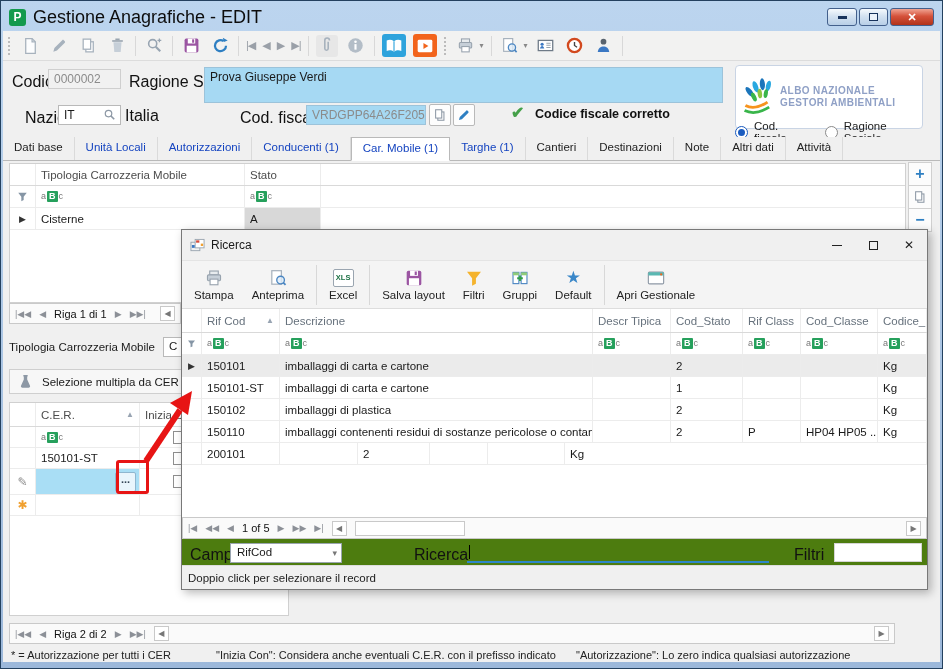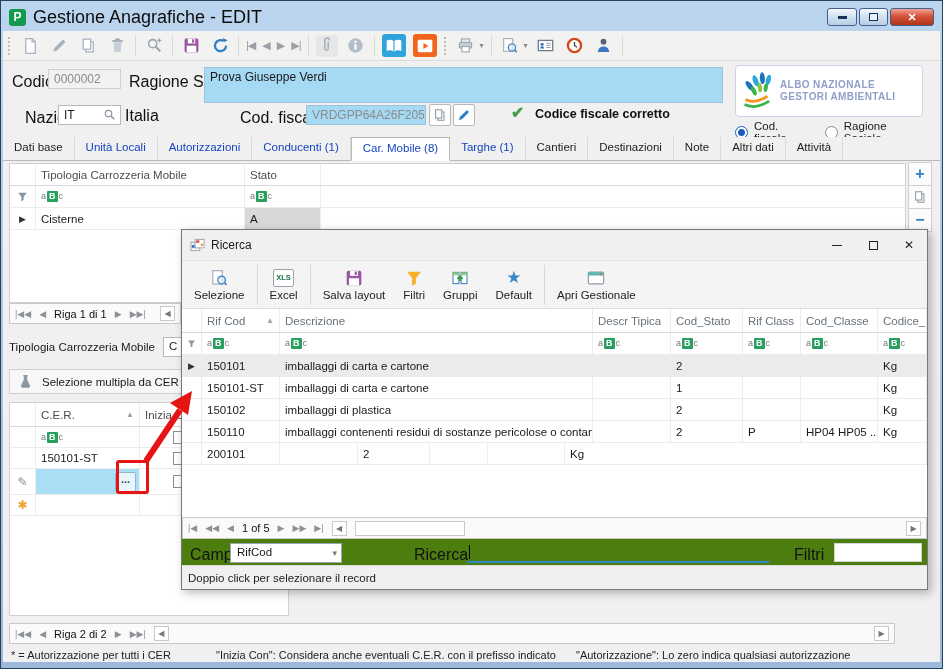--- a/index.html
+++ b/index.html
@@ -40,21 +40,21 @@
   .lbl { position:absolute; font-size:16px; color:#111; white-space:nowrap; }
   .field { position:absolute; border:1px solid #b9b9b9; background:#fff; font-size:12px; padding:2px 5px; white-space:nowrap; overflow:hidden; }
   .field.disabled { background:#f1f1f1; color:#8b8b8b; border-color:#cfcfcf; }
   .field.blue { background:#a6d9f3; border-color:#9cc3da; }
   .field.greytext { color:#8b8b8b; }
   .mini-btn { position:absolute; width:22px; height:22px; background:#fdfdfd; border:1px solid #b9b9b9; border-radius:2px;
               display:flex; align-items:center; justify-content:center; }
   .mini-btn svg { width:14px; height:14px; }
   .checkmark { position:absolute; color:#45a049; font-size:16px; font-weight:bold; }
   .valid-text { position:absolute; font-weight:bold; font-size:12.5px; color:#111; }
-  .logo-box { position:absolute; left:732px; top:4px; width:188px; height:52px; background:#fff; border:1px solid #c9d4e4;
+  .logo-box { position:absolute; left:732px; top:4px; width:188px; height:64px; background:#fff; border:1px solid #c9d4e4;
               border-radius:4px; display:flex; align-items:center; padding:2px 6px; gap:4px; }
   .logo-text { font-size:10px; font-weight:bold; color:#8fa0c6; letter-spacing:.4px; line-height:12px; }
   .radio-row { position:absolute; left:732px; top:59px; width:188px; display:flex; align-items:center; gap:6px; font-size:11.5px; }
   .radio { width:13px; height:13px; border:1px solid #8a8a8a; border-radius:50%; background:#fff; flex:none; position:relative; }
   .radio.on { border-color:#1a5bbf; }
   .radio.on::after { content:""; position:absolute; left:2px; top:2px; width:7px; height:7px; border-radius:50%; background:#1a5bbf; }
 
   
   .tabs { position:absolute; left:2px; top:136px; right:2px; height:24px; background:#f0f0f0; border-bottom:1px solid #b9b9b9;
           display:flex; align-items:flex-start; }
@@ -432,21 +432,21 @@
       <span class="radio" style="margin-left:8px"></span>
       <span>Ragione Sociale</span>
     </div>
   </div>
 
   <div class="tabs">
     <div class="tab">Dati base</div>
     <div class="tab blue">Unità Locali</div>
     <div class="tab blue">Autorizzazioni</div>
     <div class="tab blue">Conducenti (1)</div>
-    <div class="tab blue active">Car. Mobile (8)</div>
+    <div class="tab blue active">Car. Mobile (1)</div>
     <div class="tab blue">Targhe (1)</div>
     <div class="tab">Cantieri</div>
     <div class="tab">Destinazioni</div>
     <div class="tab">Note</div>
     <div class="tab">Altri dati</div>
     <div class="tab">Attività</div>
   </div>
 
   <div class="content">
 
@@ -603,23 +603,29 @@
             </div>
           <div class="dlg-btn">
               <span>✕</span>
             </div>
         </div>
       </div>
 
       <div class="dlg-toolbar">
         <div class="dtb">
             <svg>
+              <use href="#i-print"></use>
+            </svg>
+            <span>Stampa</span>
+          </div>
+        <div class="dtb">
+            <svg>
               <use href="#i-preview"></use>
             </svg>
-            <span>Selezione</span>
+            <span>Anteprima</span>
           </div>
         <div class="dsep"></div>
         <div class="dtb">
             <span class="xls-badge">XLS</span>
             <span>Excel</span>
           </div>
         <div class="dsep"></div>
         <div class="dtb">
             <svg>
               <use href="#i-floppy"></use>

